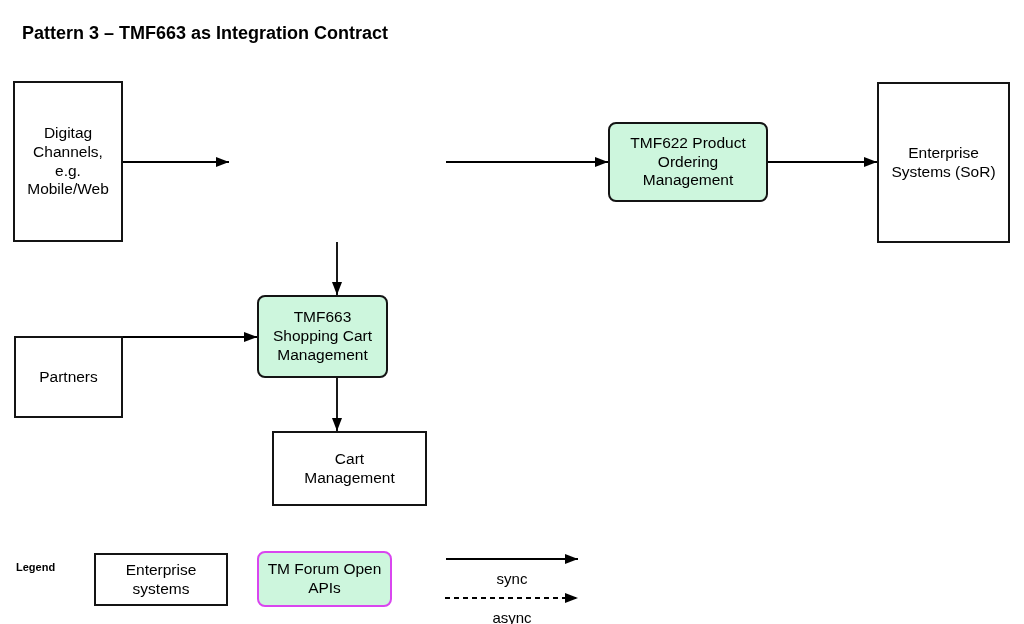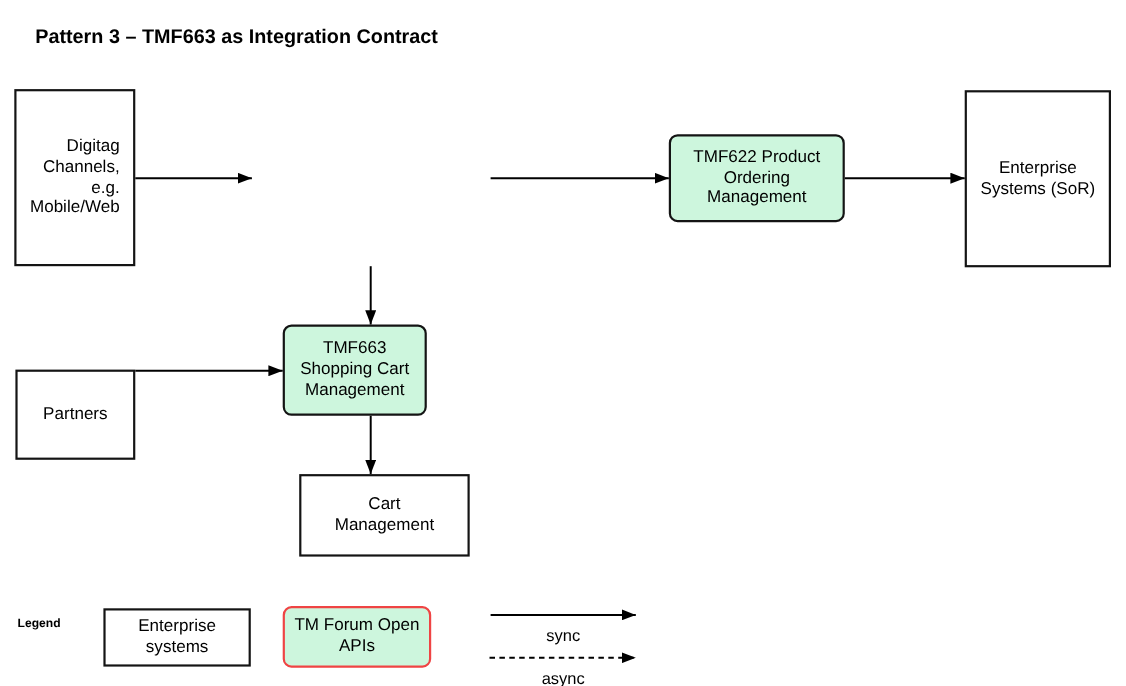--- a/index.html
+++ b/index.html
@@ -7,21 +7,21 @@
     position: relative;
     width: 1024px;
     height: 624px;
     background: #ffffff;
     font-family: "Liberation Sans", sans-serif;
     color: #000000;
     overflow: hidden;
   }
   .title {
     position: absolute;
-    left: 32px;
+    left: 22px;
     top: 23px;
     font-size: 18px;
     font-weight: bold;
     white-space: nowrap;
   }
   .node {
     position: absolute;
     box-sizing: border-box;
     background: #ffffff;
     border: 2px solid #141414;
@@ -49,40 +49,40 @@
     pointer-events: none;
   }
   .legend-heading {
     position: absolute;
     left: 16px;
     top: 561px;
     font-size: 11px;
     font-weight: bold;
   }
   .legend-api {
-    border: 2px solid #ef4444;
+    border: 2px solid #d946ef;
   }
   .edge-label {
     position: absolute;
     transform: translate(-50%, -50%);
     background: #ffffff;
     padding: 0 1px;
     font-size: 15px;
     line-height: 1.1;
     margin-top: 20px;
   }
 </style>
 </head>
 <body>
 
 <div class="canvas">
 
   <div class="title">Pattern 3 – TMF663 as Integration Contract</div>
 
-  <div class="node" style="left:13px; top:81px; width:110px; height:161px;text-align:right;">
+  <div class="node" style="left:13px; top:81px; width:110px; height:161px;">
     <span class="label">Digitag
 Channels,
 e.g.
 Mobile/Web</span>
   </div>
 
 
   <div class="node api" style="left:608px; top:122px; width:160px; height:80px;">
     <span class="label">TMF622 Product
 Ordering

